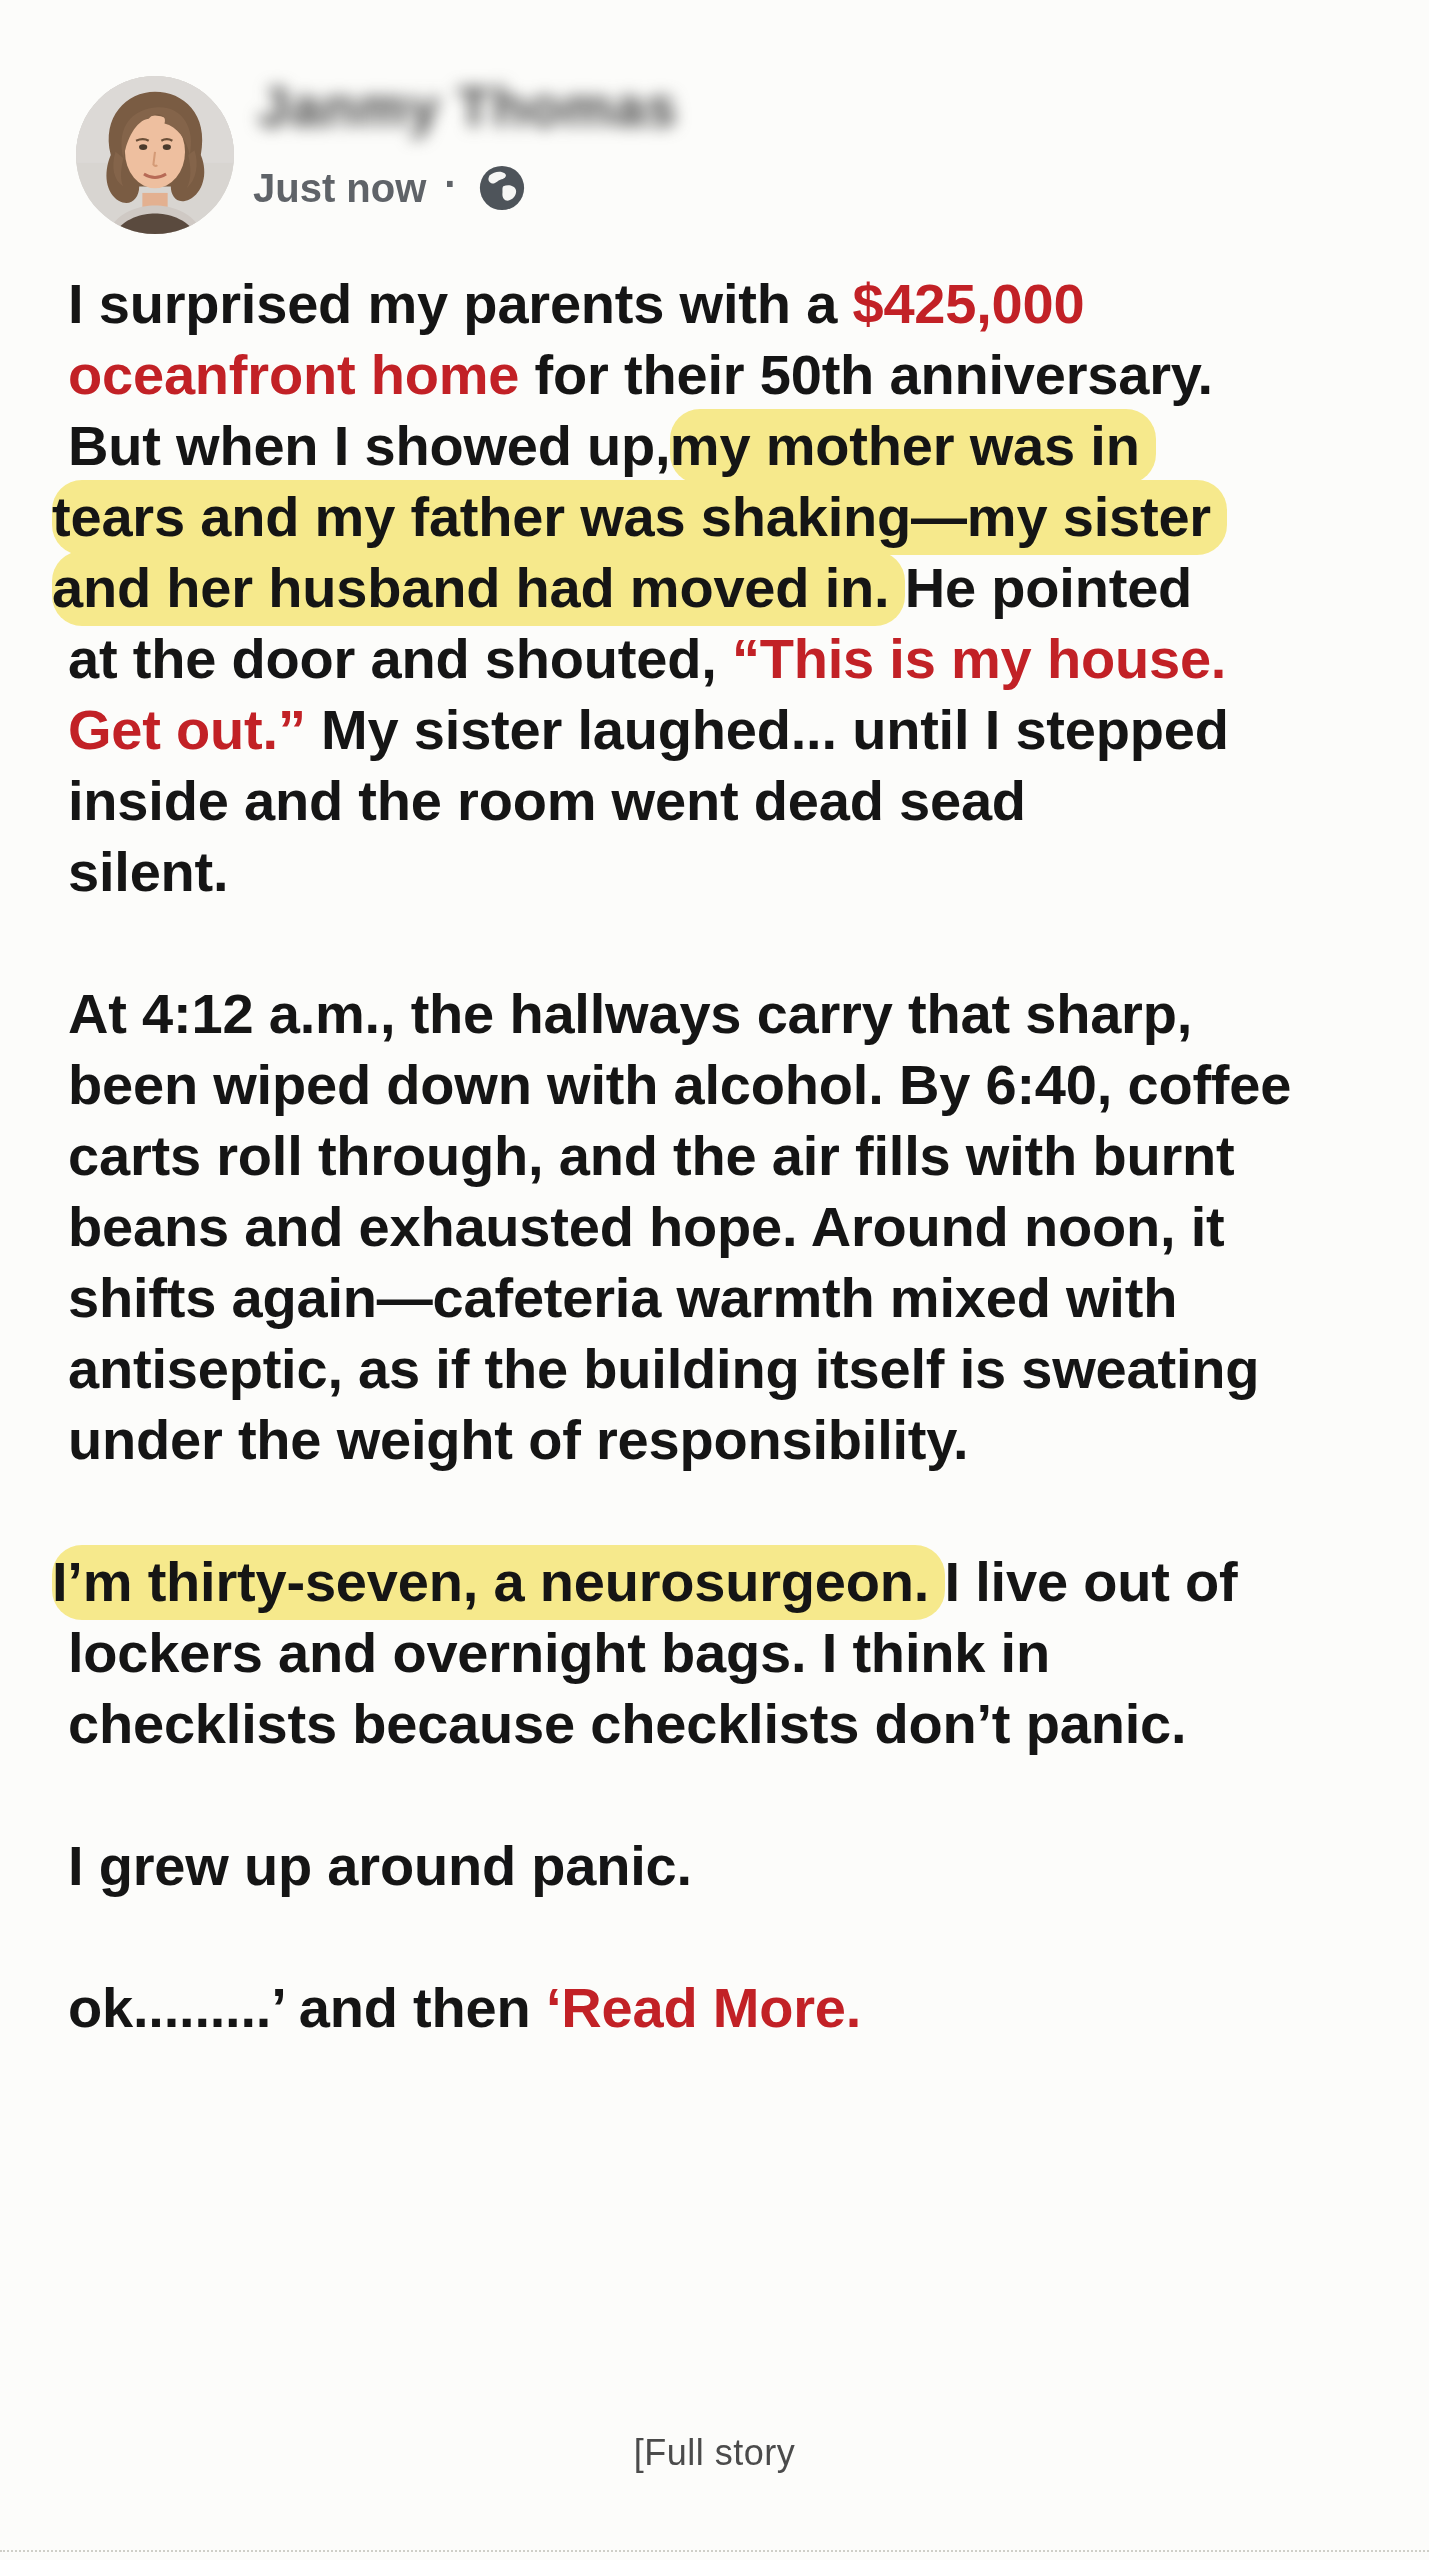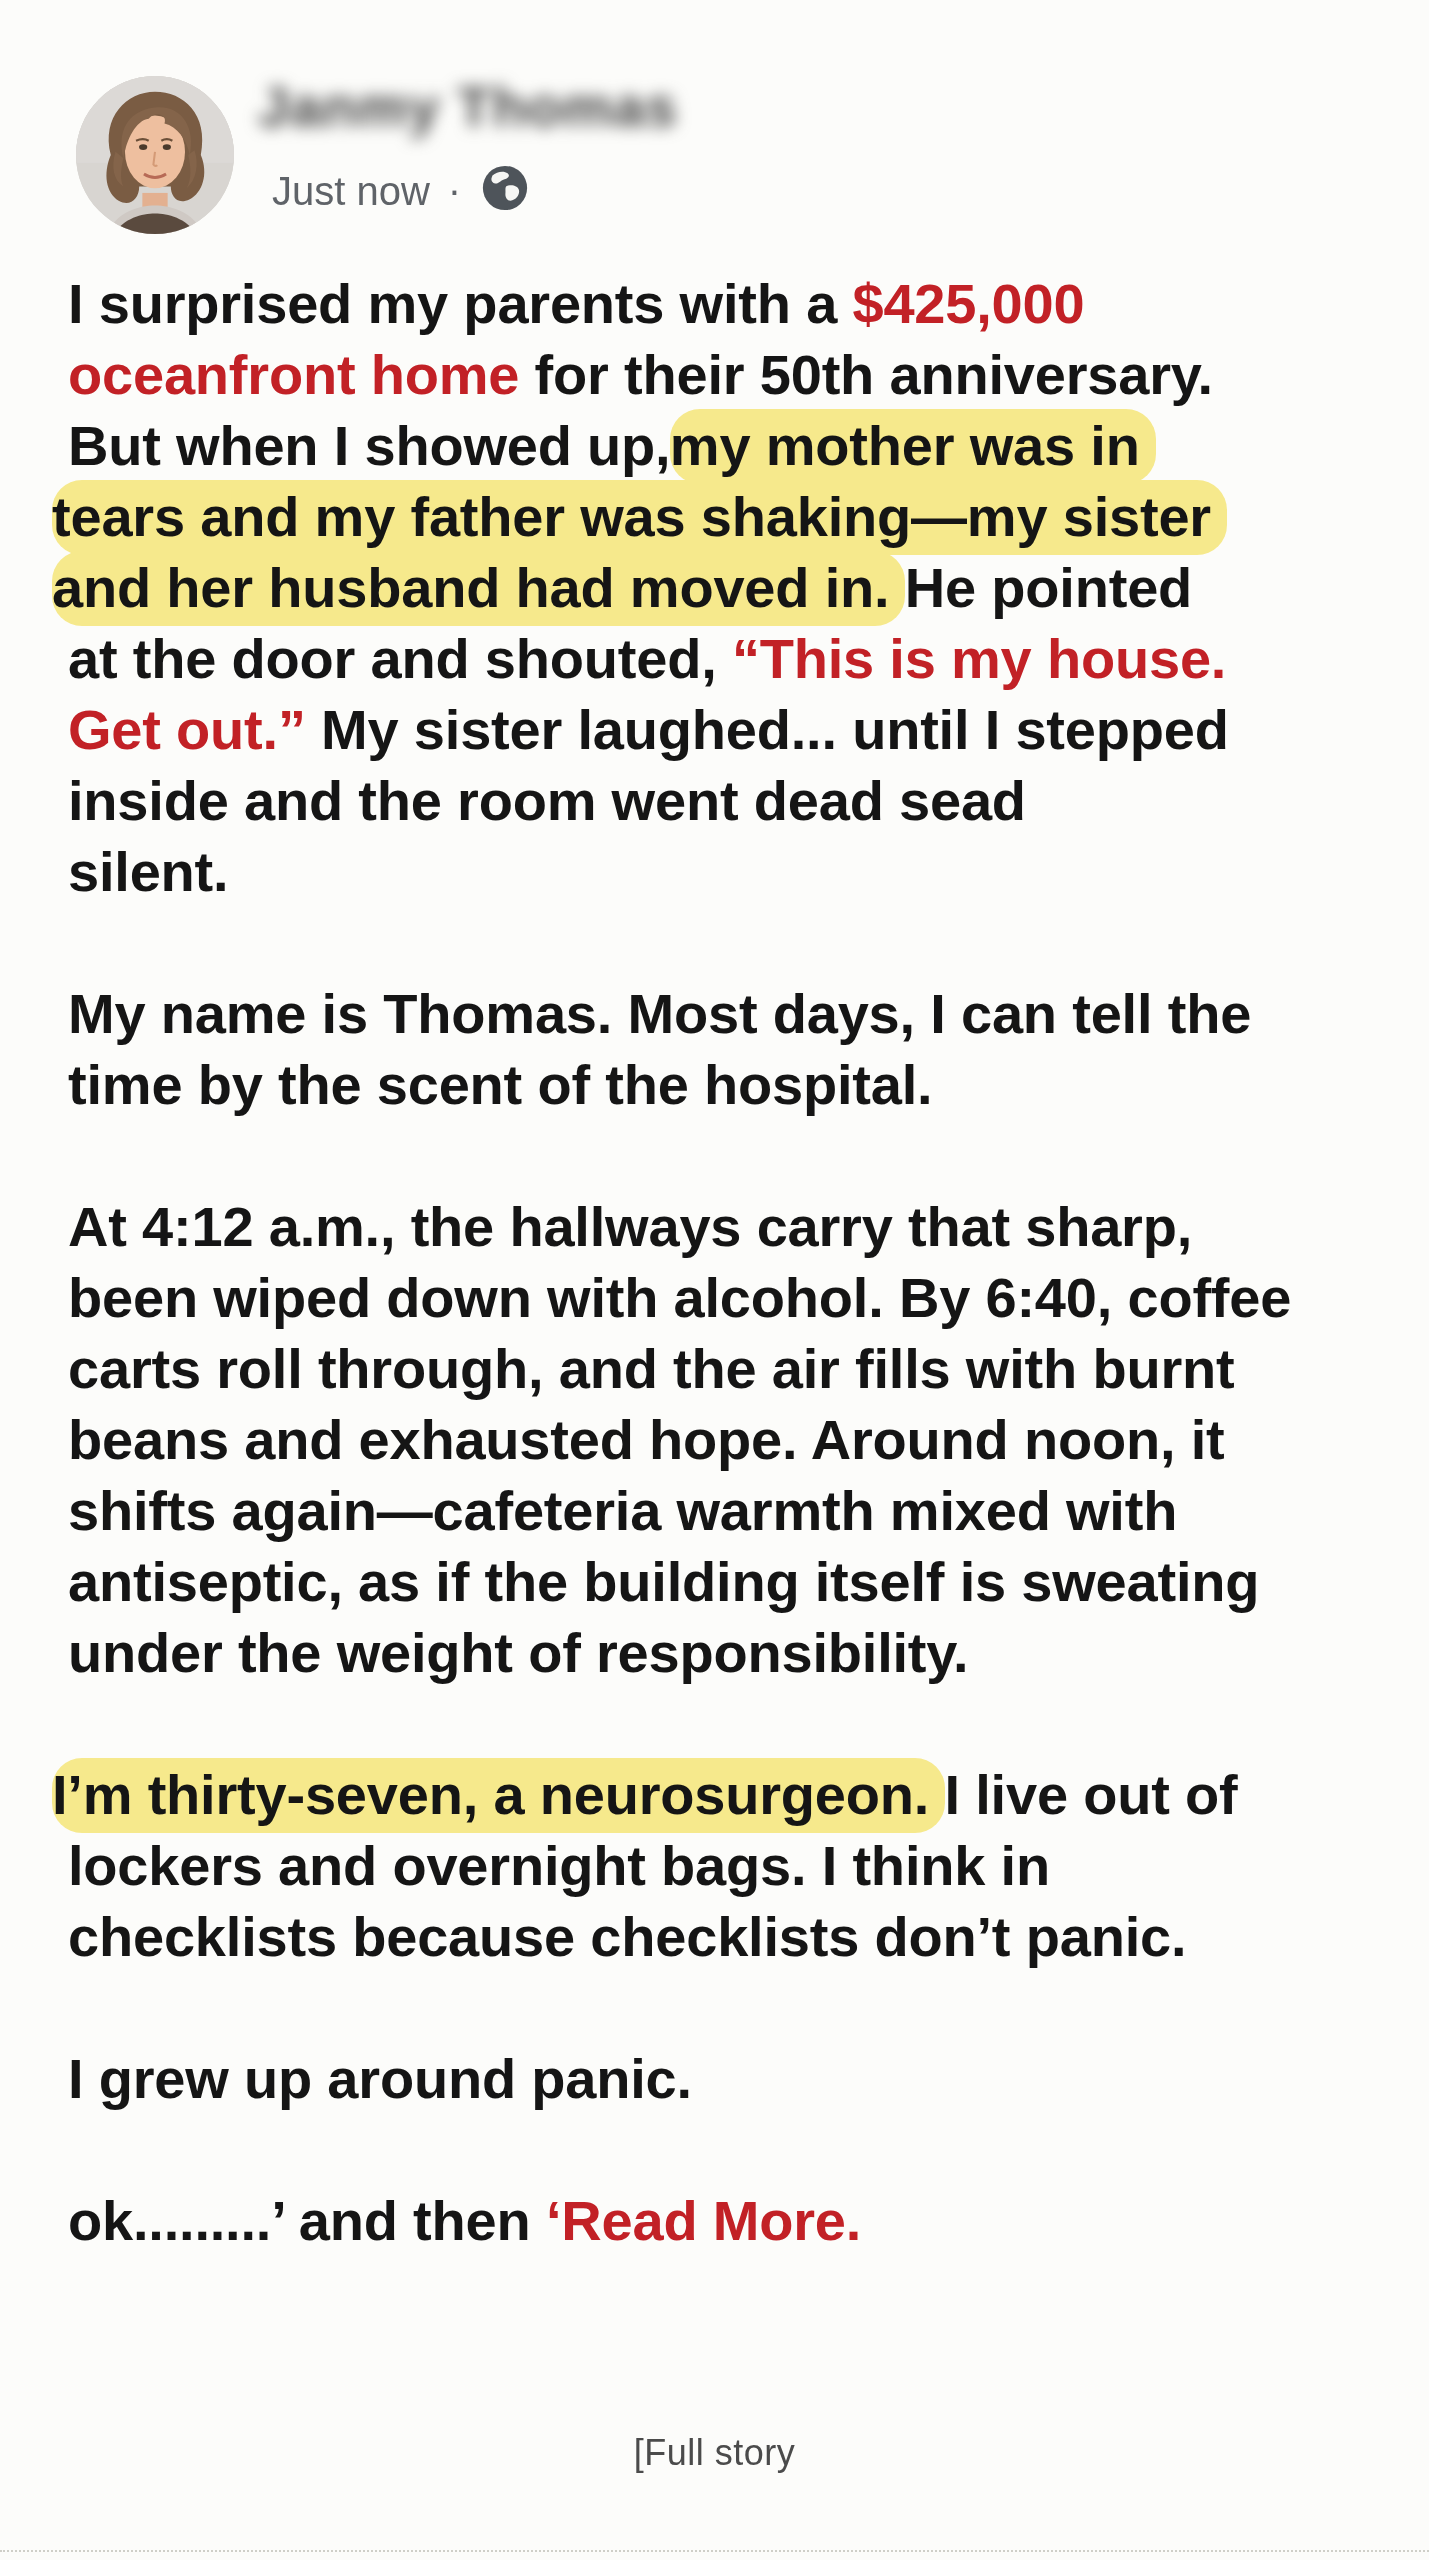--- a/index.html
+++ b/index.html
@@ -26,24 +26,24 @@
   }
   .avatar svg { display: block; width: 100%; height: 100%; }
   .author-name {
     position: absolute; left: 258px; top: 74px;
     font-size: 56px; font-weight: 700; color: #474747;
     filter: blur(8px);
     white-space: nowrap;
     letter-spacing: 1px;
   }
   .post-meta {
-    position: absolute; left: 272px; top: 162px;
-    display: flex; align-items: flex-end; gap: 18px;
+    position: absolute; left: 253px; top: 162px;
+    display: flex; align-items: center; gap: 18px;
     color: var(--muted, #5f6368);
-    font-size: 40px; font-weight: 400;
+    font-size: 40px; font-weight: 700;
   }
   .meta-sep { font-size: 40px; line-height: 1; transform: translateY(-4px); }
   .globe { width: 52px; height: 52px; display: inline-block; }
 
   
   .post-body {
     position: absolute; left: 68px; top: 268px;
     width: 1340px;
     font-size: 56px; font-weight: 700;
     line-height: 71px;
@@ -128,24 +128,20 @@
         <div class="line"><span class="run red">oceanfront home</span><span class="run normal"> for their 50th anniversary.</span></div>
         <div class="line"><span class="run normal">But when I showed up, </span><span class="run highlight">my mother was in</span></div>
         <div class="line"><span class="run highlight">tears and my father was shaking—my sister</span></div>
         <div class="line"><span class="run highlight">and her husband had moved in.</span><span class="run normal"> He pointed</span></div>
         <div class="line"><span class="run normal">at the door and shouted, </span><span class="run red">“This is my house.</span></div>
         <div class="line"><span class="run red">Get out.”</span><span class="run normal"> My sister laughed... until I stepped</span></div>
         <div class="line"><span class="run normal">inside and the room went dead sead</span></div>
         <div class="line"><span class="run normal">silent.</span></div>
       </div>
       <div class="paragraph">
-        <div class="line"><span class="run normal">My name is Thomas. Most days, I can tell the</span></div>
-        <div class="line"><span class="run normal">time by the scent of the hospital.</span></div>
-      </div>
-      <div class="paragraph">
         <div class="line"><span class="run normal">At 4:12 a.m., the hallways carry that sharp,</span></div>
         <div class="line"><span class="run normal">been wiped down with alcohol. By 6:40, coffee</span></div>
         <div class="line"><span class="run normal">carts roll through, and the air fills with burnt</span></div>
         <div class="line"><span class="run normal">beans and exhausted hope. Around noon, it</span></div>
         <div class="line"><span class="run normal">shifts again—cafeteria warmth mixed with</span></div>
         <div class="line"><span class="run normal">antiseptic, as if the building itself is sweating</span></div>
         <div class="line"><span class="run normal">under the weight of responsibility.</span></div>
       </div>
       <div class="paragraph">
         <div class="line"><span class="run highlight">I’m thirty-seven, a neurosurgeon.</span><span class="run normal"> I live out of</span></div>

